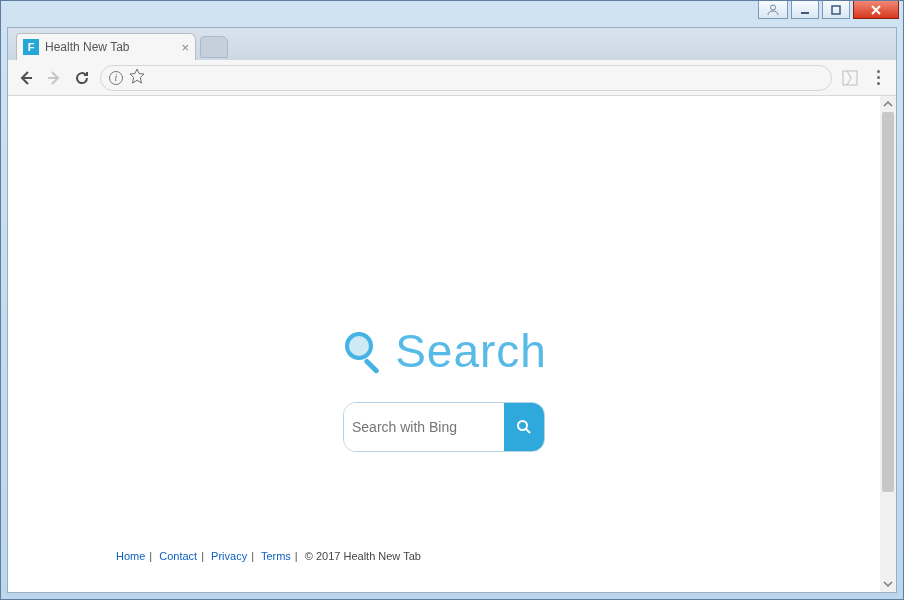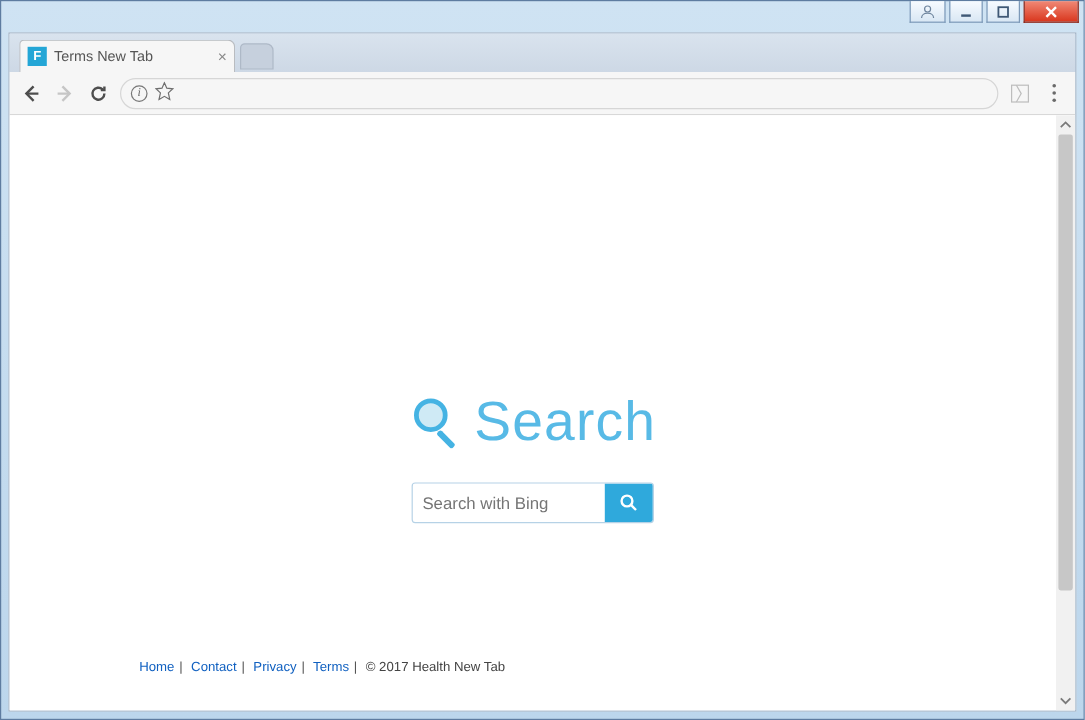--- a/index.html
+++ b/index.html
@@ -44,21 +44,21 @@
   .scrollbar { position:absolute; right:0; top:0; width:16px; height:100%; background:#f1f1f1; }
   .scroll-arrow { width:16px; height:16px; display:flex; align-items:center; justify-content:center; color:#7a7a7a; }
   .scroll-thumb { position:absolute; right:2px; top:16px; width:12px; height:380px; background:#c7c7c7; border-radius:2px; }
 
   .content { position:absolute; left:0; right:16px; top:0; bottom:0; }
   .brand { position:absolute; left:50%; top:228px; margin-left:-438px; width:876px; text-align:center; }
   .brand-row { display:inline-flex; align-items:center; gap:8px;justify-content:flex-end; }
   .brand-text { font-size:46px; font-weight:300; color:#58bae6; letter-spacing:1px; }
   .brand-icon svg { display:block; }
 
-  .searchbar { position:absolute; left:50%; top:306px; transform:translateX(-50%); display:flex; height:34px; border:1px solid #b6d2e6; border-radius:3px; overflow:hidden; box-shadow:0 0 4px rgba(70,150,210,.4) inset; }
+  .searchbar { position:absolute; left:50%; top:306px; transform:translateX(-50%); display:flex; height:50px; border:1px solid #b6d2e6; border-radius:13px; overflow:hidden; box-shadow:0 0 4px rgba(70,150,210,.4) inset; }
   .search-input { width:160px; border:none; outline:none; padding:0 8px; font-size:14px; color:#888; }
   .search-btn { width:40px; background:#2fa9dc; border:none; display:flex; align-items:center; justify-content:center; }
   .search-btn svg { display:block; }
 
   .footer { position:absolute; left:108px; bottom:30px; font-size:11px; color:#444; }
   .footer a { color:#1060c0; text-decoration:none; }
   .footer .sep { color:#555; margin:0 4px; }
 </style>
 </head>
 <body>
@@ -89,21 +89,21 @@
         </svg>
       </div>
     </div>
   </div>
 
   <div class="chrome">
 
     <div class="tabstrip">
       <div class="tab">
         <div class="favicon">F</div>
-        <span>Terms New Tab</span>
+        <span>Health New Tab</span>
         <span class="tab-close">×</span>
       </div>
       <div class="ghost-tab"></div>
     </div>
 
     <div class="toolbar">
       <div class="nav-btn">
         <svg width="18" height="18" viewBox="0 0 18 18">
             <path d="M11 3l-6 6 6 6" fill="none" stroke="#4e4e4e" stroke-width="2"></path>
             <path d="M5 9h10" stroke="#4e4e4e" stroke-width="2"></path>

